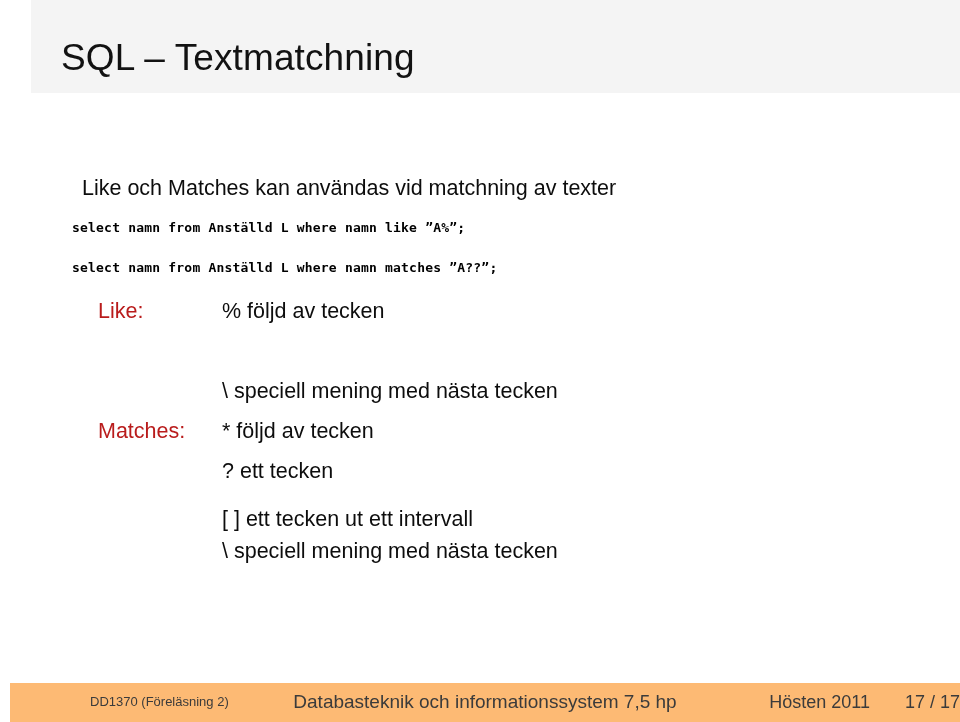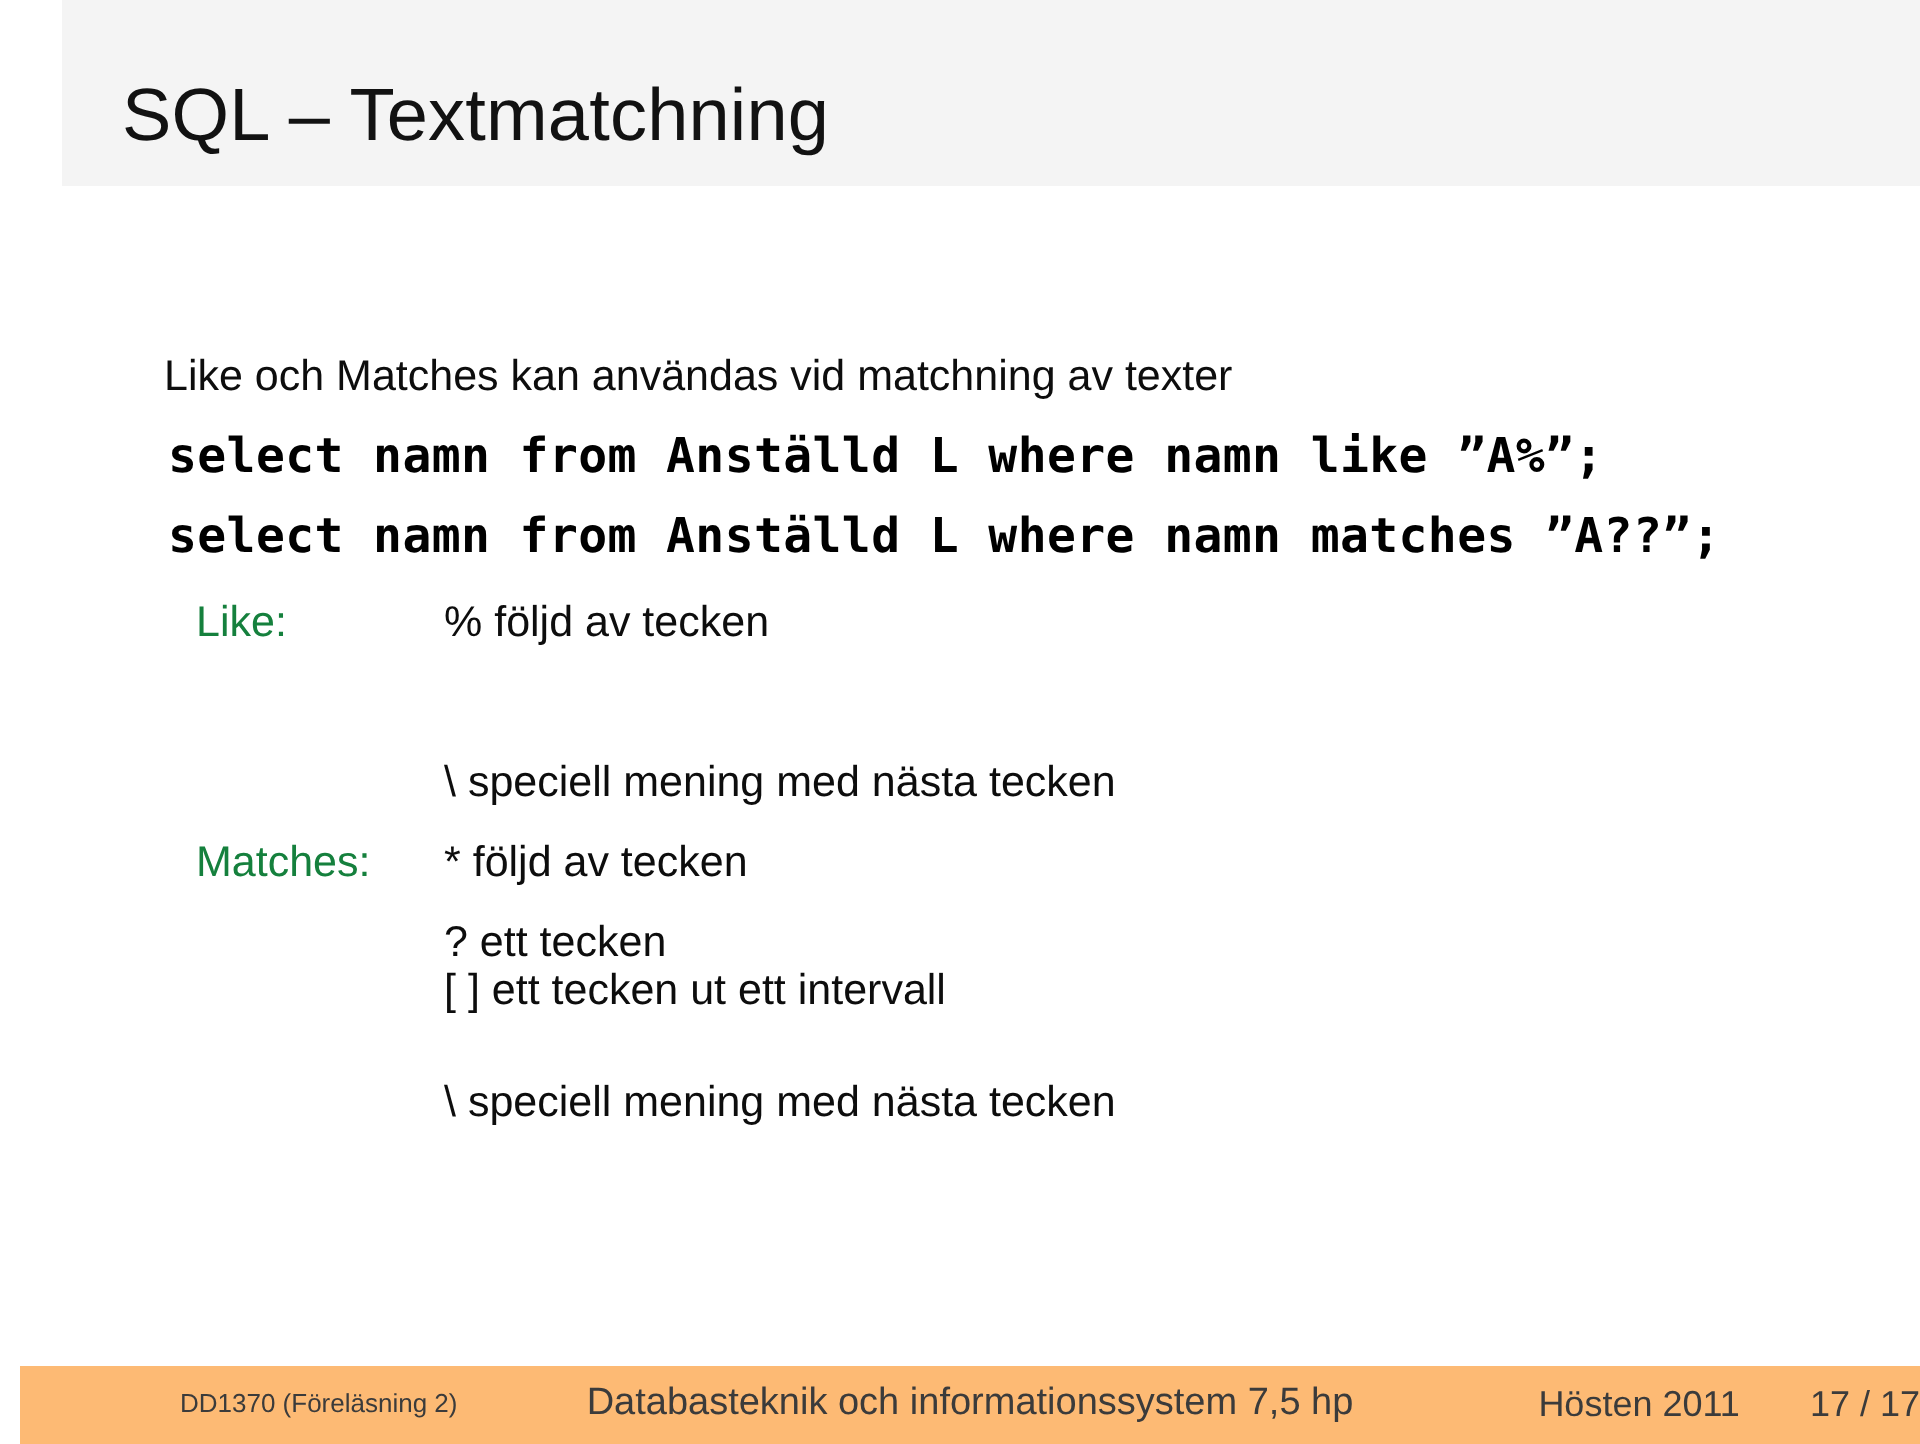--- a/index.html
+++ b/index.html
@@ -54,24 +54,24 @@
     left: 82px;
     top: 82px;
     font-size: 21.5px;
     line-height: 26px;
     color: #0d0d0d;
     white-space: nowrap;
   }
 
   .sql-line {
     position: absolute;
-    left: 84px;
+    left: 72px;
     font-family: "DejaVu Sans Mono", "Liberation Mono", monospace;
     font-weight: 700;
-    font-size: 24px;
+    font-size: 13px;
     line-height: 26px;
     letter-spacing: 0.2px;
     color: #000000;
     white-space: nowrap;
   }
   .sql-line.first  { top: 122px; }
   .sql-line.second { top: 162px; }
 
   
   .def-row {
@@ -79,39 +79,39 @@
     left: 0;
     width: 960px;
     height: 40px;
   }
   .def-label {
     position: absolute;
     left: 98px;
     top: 0;
     font-size: 21.5px;
     line-height: 28px;
-    color: #15803d;
+    color: #b91c1c;
     white-space: nowrap;
   }
   .def-desc {
     position: absolute;
     left: 222px;
     top: 0;
     font-size: 21.5px;
     line-height: 28px;
     color: #0d0d0d;
     white-space: nowrap;
   }
 
   .r0 { top: 204px; }
   .r1 { top: 244px; }
   .r2 { top: 284px; }
   .r3 { top: 324px; }
   .r4 { top: 364px; }
-  .r5 { top: 388px; }
+  .r5 { top: 412px; }
   .r6 { top: 444px; }
 
   
   .footer-band {
     position: absolute;
     left: 10px;
     top: 683px;
     width: 950px;
     height: 39px;
     background: #fdba74;

